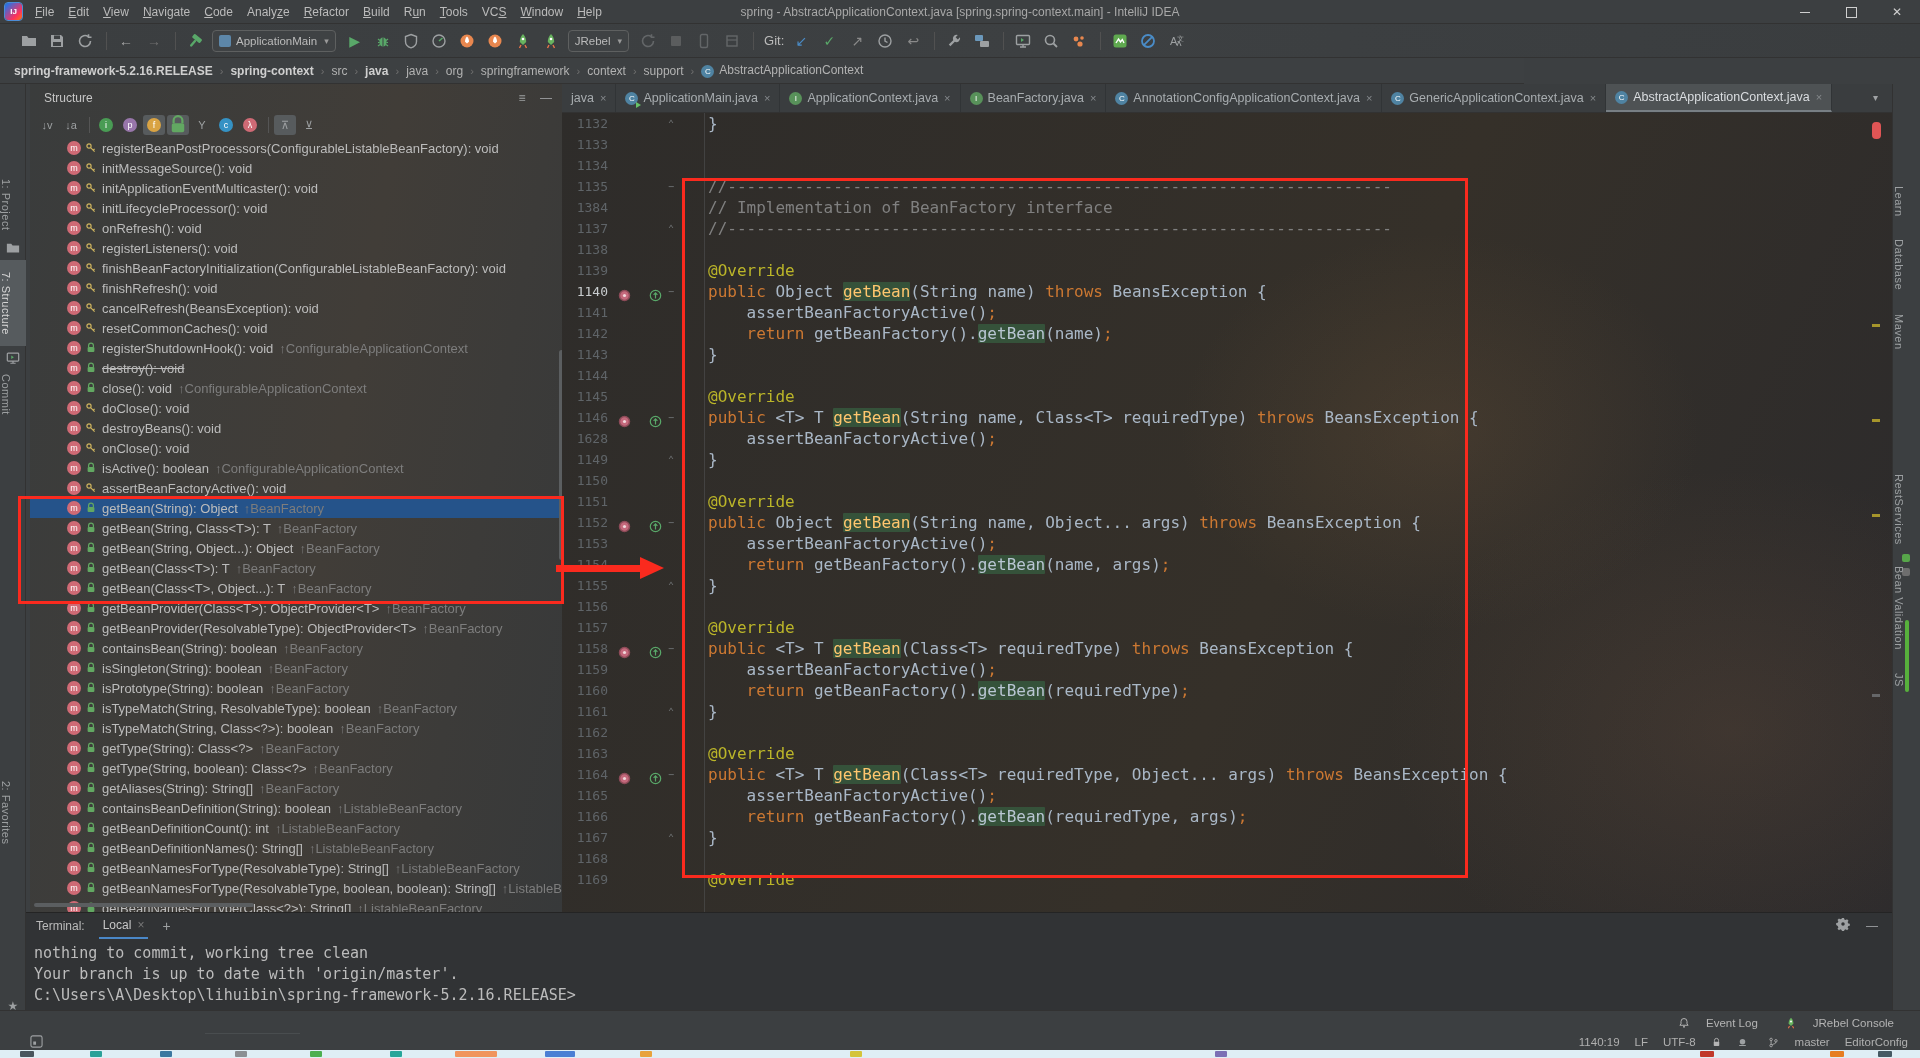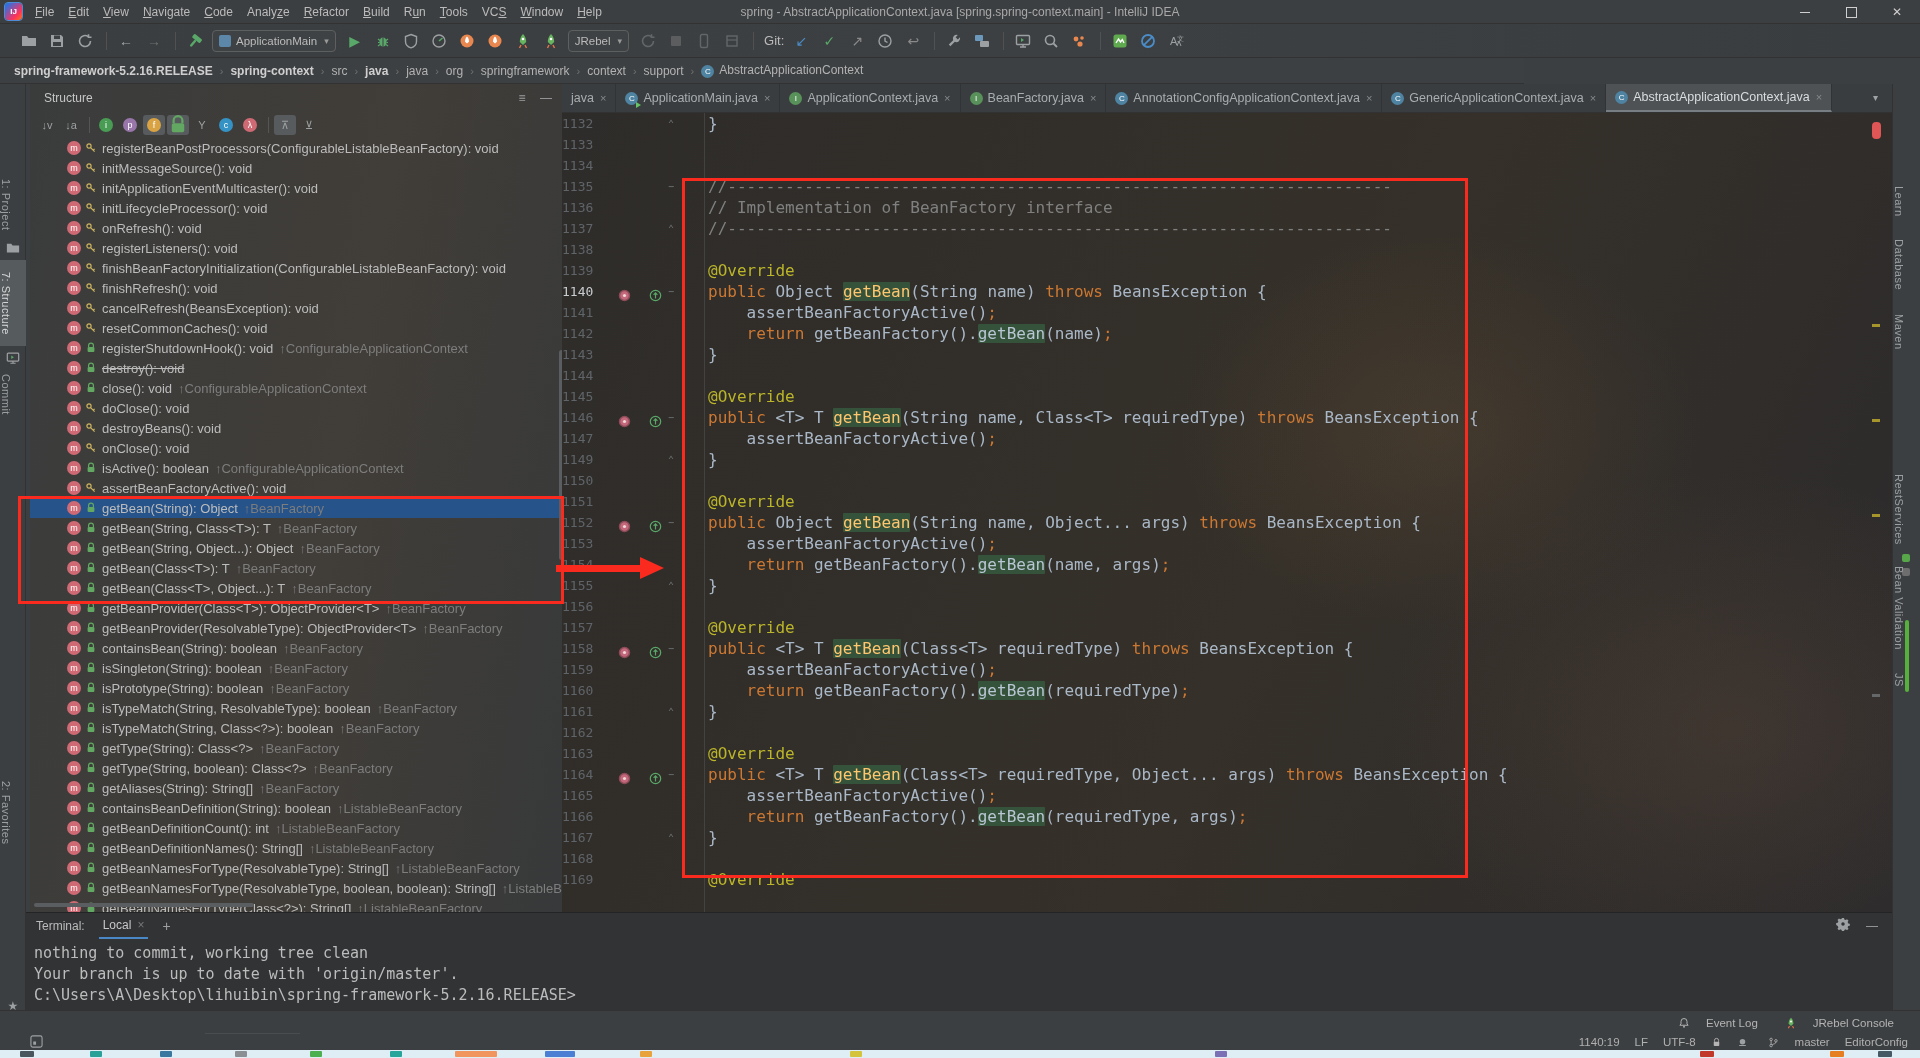--- a/index.html
+++ b/index.html
@@ -71,21 +71,21 @@
   .tab { display:flex; align-items:center; padding:0 9px; font-size:12.5px; color:#a8adb0; border-right:1px solid #313436; white-space:nowrap; }
   .tab .ticon { width:13px; height:13px; border-radius:50%; color:#fff; font-size:8px; display:flex; align-items:center; justify-content:center; margin-right:5px; position:relative; flex:none; }
   .tab .ticon.cl { background:#4f83a2; } .tab .ticon.in { background:#58915a; }
   .tab .ticon .runov { position:absolute; right:-3px; bottom:-3px; width:0; height:0; border-left:5px solid #68c268; border-top:3px solid transparent; border-bottom:3px solid transparent; }
   .tab .tclose { margin-left:6px; color:#85898c; font-size:11px; }
   .tab.active { background:#4e5254; color:#dadde0; border-bottom:2px solid #787f84; }
   .tab-chevron { position:absolute; right:14px; top:8px; color:#a0a3a5; font-size:10px; }
   .gutter-line { position:absolute; left:142px; top:29px; bottom:0; width:1px; background:rgba(90,93,95,.45); }
   .code { position:absolute; left:0; top:29px; width:100%; height:799px; }
   .codeline { position:relative; height:21px; line-height:21px; font-family:"DejaVu Sans Mono", monospace; font-size:16px; white-space:pre; tab-size:4; color:#a9b7c6; padding-left:146px; }
-  .ln { position:absolute; left:0; top:0; width:46px; font-size:13px; color:#5f6468; }
+  .ln { position:absolute; left:0; top:0; width:46px; text-align:right; font-size:13px; color:#5f6468; }
   .codeline.cur .ln { color:#c8ccce; }
   .gics { position:absolute; left:51px; top:3px; display:flex; gap:3px; }
   .gics svg { width:13px; height:13px; }
   .fmark { position:absolute; left:106px; top:0; color:#707476; font-size:10px; }
   .t-k { color:#cc7832;margin-top:19px; } .t-a { color:#bbb529; } .t-c { color:#808080; }
   .t-s { color:#cc7832; } .t-p { color:#a9b7c6; }
   .t-d { color:#ffc66e; background:rgba(54,88,61,.85); border-radius:1px; }
   .t-u { color:#b9c6d3; background:rgba(54,88,61,.85); border-radius:1px; }
   .err-badge { position:absolute; right:11px; top:38px; width:9px; height:17px; border-radius:4px; background:#e05555; }
   .stripe-mark { position:absolute; right:12px; width:8px; height:3px; background:#bba82b; opacity:.85; }
@@ -851,21 +851,21 @@
         <div class="tab"><span class="ticon cl">C</span>GenericApplicationContext.java<span class="tclose">×</span></div>
         <div class="tab active"><span class="ticon cl">C</span>AbstractApplicationContext.java<span class="tclose">×</span></div>
       </div>
     <span class="tab-chevron">▾</span>
     <div class="gutter-line"></div>
     <div class="code" id="code">
         <div class="codeline"><span class="ln">1132</span><span class="fmark">⌃</span><span class="t-p">}</span></div>
         <div class="codeline"><span class="ln">1133</span></div>
         <div class="codeline"><span class="ln">1134</span></div>
         <div class="codeline"><span class="ln">1135</span><span class="fmark">−</span><span class="t-c">//---------------------------------------------------------------------</span></div>
-        <div class="codeline"><span class="ln">1136</span><span class="t-c">// Implementation of BeanFactory interface</span></div>
+        <div class="codeline"><span class="ln">1384</span><span class="t-c">// Implementation of BeanFactory interface</span></div>
         <div class="codeline"><span class="ln">1137</span><span class="fmark">⌃</span><span class="t-c">//---------------------------------------------------------------------</span></div>
         <div class="codeline"><span class="ln">1138</span></div>
         <div class="codeline"><span class="ln">1139</span><span class="t-a">@Override</span></div>
         <div class="codeline cur"><span class="ln">1140</span><span class="gics"><span class="tb-ic"><svg viewBox="0 0 13 13">
                 <circle cx="6.5" cy="6.5" r="5" fill="#c4697c" stroke="#8d4b58" stroke-width="1.5"></circle>
                 <circle cx="6.5" cy="6.5" r="1.6" fill="#f0d7db"></circle>
               </svg></span><span class="tb-ic"><svg viewBox="0 0 13 13">
                 <circle cx="6.5" cy="6.5" r="5.2" fill="none" stroke="#59a869" stroke-width="1.2"></circle>
                 <path d="M6.5 9.5V4.2M4.6 5.8l1.9-1.9 1.9 1.9" fill="none" stroke="#59a869" stroke-width="1.2"></path>
               </svg></span></span><span class="fmark">−</span><span class="t-k">public </span><span class="t-p">Object </span><span class="t-d">getBean</span><span class="t-p">(String name) </span><span class="t-k">throws </span><span class="t-p">BeansException {</span></div>
@@ -874,21 +874,21 @@
         <div class="codeline"><span class="ln">1143</span><span class="t-p">}</span></div>
         <div class="codeline"><span class="ln">1144</span></div>
         <div class="codeline"><span class="ln">1145</span><span class="t-a">@Override</span></div>
         <div class="codeline"><span class="ln">1146</span><span class="gics"><span class="tb-ic"><svg viewBox="0 0 13 13">
                 <circle cx="6.5" cy="6.5" r="5" fill="#c4697c" stroke="#8d4b58" stroke-width="1.5"></circle>
                 <circle cx="6.5" cy="6.5" r="1.6" fill="#f0d7db"></circle>
               </svg></span><span class="tb-ic"><svg viewBox="0 0 13 13">
                 <circle cx="6.5" cy="6.5" r="5.2" fill="none" stroke="#59a869" stroke-width="1.2"></circle>
                 <path d="M6.5 9.5V4.2M4.6 5.8l1.9-1.9 1.9 1.9" fill="none" stroke="#59a869" stroke-width="1.2"></path>
               </svg></span></span><span class="fmark">−</span><span class="t-k">public </span><span class="t-p">&lt;T&gt; T </span><span class="t-d">getBean</span><span class="t-p">(String name, Class&lt;T&gt; requiredType) </span><span class="t-k">throws </span><span class="t-p">BeansException {</span></div>
-        <div class="codeline"><span class="ln">1147</span><span class="t-p">	assertBeanFactoryActive()</span><span class="t-s">;</span></div>
+        <div class="codeline"><span class="ln">1628</span><span class="t-p">	assertBeanFactoryActive()</span><span class="t-s">;</span></div>
         <div class="codeline"><span class="ln">1149</span><span class="fmark">⌃</span><span class="t-p">}</span></div>
         <div class="codeline"><span class="ln">1150</span></div>
         <div class="codeline"><span class="ln">1151</span><span class="t-a">@Override</span></div>
         <div class="codeline"><span class="ln">1152</span><span class="gics"><span class="tb-ic"><svg viewBox="0 0 13 13">
                 <circle cx="6.5" cy="6.5" r="5" fill="#c4697c" stroke="#8d4b58" stroke-width="1.5"></circle>
                 <circle cx="6.5" cy="6.5" r="1.6" fill="#f0d7db"></circle>
               </svg></span><span class="tb-ic"><svg viewBox="0 0 13 13">
                 <circle cx="6.5" cy="6.5" r="5.2" fill="none" stroke="#59a869" stroke-width="1.2"></circle>
                 <path d="M6.5 9.5V4.2M4.6 5.8l1.9-1.9 1.9 1.9" fill="none" stroke="#59a869" stroke-width="1.2"></path>
               </svg></span></span><span class="fmark">−</span><span class="t-k">public </span><span class="t-p">Object </span><span class="t-d">getBean</span><span class="t-p">(String name, Object... args) </span><span class="t-k">throws </span><span class="t-p">BeansException {</span></div>

